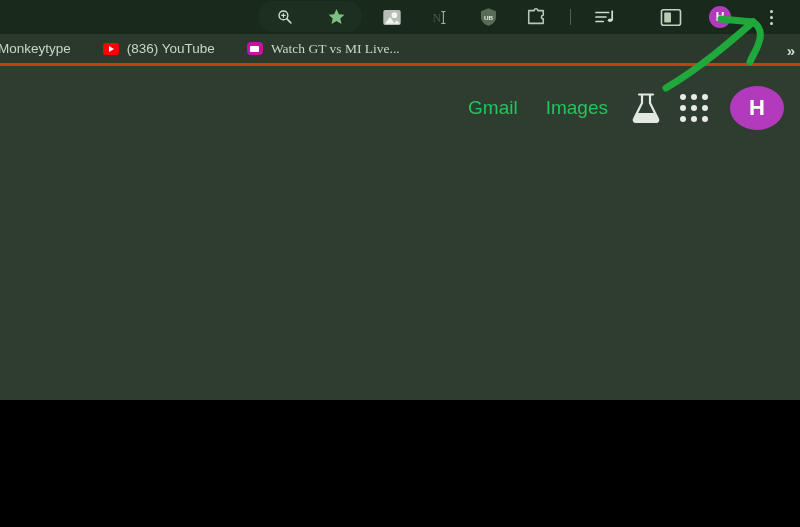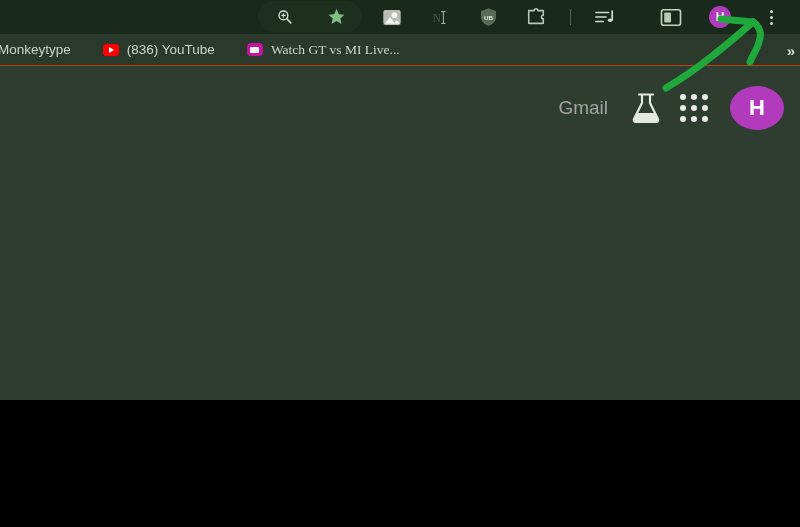--- a/index.html
+++ b/index.html
@@ -54,21 +54,21 @@
     width:18px; height:26px;
     display:flex; flex-direction:column; align-items:center; justify-content:center; gap:3px;
   }
   .kebab i { display:block; width:3px; height:3px; border-radius:50%; background:#cfdccf; }
 
   
   .bookmarks {
     position:absolute; left:0; top:34px; width:800px; height:32px;
     background:#2a392b;
     display:flex; align-items:center;
-    border-bottom:1px solid #c2410c;
+    border-bottom:3px solid #c2410c;
   }
   .bm {
     display:flex; align-items:center; gap:8px;
     height:26px; padding:0 6px; border-radius:4px;
     color:#c5d2c5; font-size:13.5px; white-space:nowrap;
   }
   .bm-label { color:#c9d6c9; }
   .fav { width:16px; height:16px; flex:0 0 auto; display:flex; align-items:center; justify-content:center; }
   .fav-yt {
     width:17px; height:12px; border-radius:3px; background:#ff0000;
@@ -98,21 +98,21 @@
   
   .page {
     position:absolute; left:0; top:66px; width:800px; height:334px;
     background:#2e3d2f;
   }
   .g-header {
     position:absolute; right:0; top:18px;
     display:flex; align-items:center; gap:0px;
   }
   .g-link {
-    color:#a3a3a3; font-size:19px; padding:0 14px;
+    color:#22c55e; font-size:19px; padding:0 14px;
     text-decoration:none;
     text-align:center;
   }
   .g-iconbtn {
     width:48px; height:48px; border-radius:50%;
     display:flex; align-items:center; justify-content:center;
   }
   .apps-grid {
     display:grid; grid-template-columns:repeat(3,6px); gap:5px;
   }
@@ -243,20 +243,21 @@
 
 
     <span class="bm-overflow">»</span>
   </div>
 
   <div class="page">
     <div class="g-header">
 
       <a class="g-link">Gmail</a>
 
+      <a class="g-link">Images</a>
 
       <div class="g-iconbtn">
         <svg width="34" height="36" viewBox="0 0 34 36" fill="none" stroke="#e3e8e1" stroke-width="2.2" stroke-linejoin="round">
           <line x1="10" y1="4.5" x2="24" y2="4.5" stroke-linecap="round"></line>
           <path d="M13 4.5 V13 L5 29 a2 2 0 0 0 1.8 3 H27.2 a2 2 0 0 0 1.8 -3 L21 13 V4.5"></path>
           <path d="M8.6 23 H25.4 L29 29 a2 2 0 0 1 -1.8 3 H6.8 a2 2 0 0 1 -1.8 -3 Z" fill="#e3e8e1" stroke="none"></path>
         </svg>
       </div>
 
       <div class="g-iconbtn">

